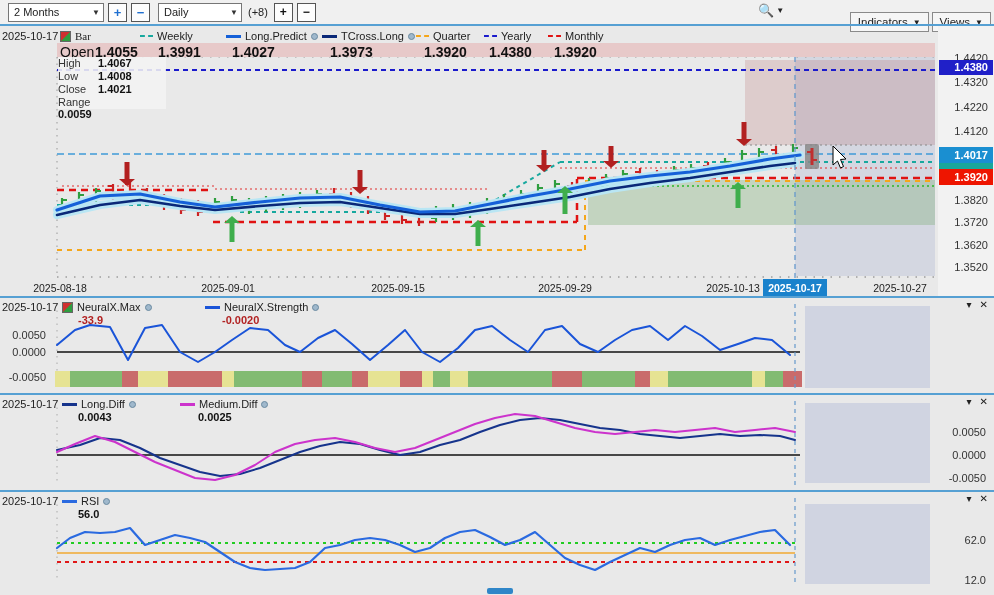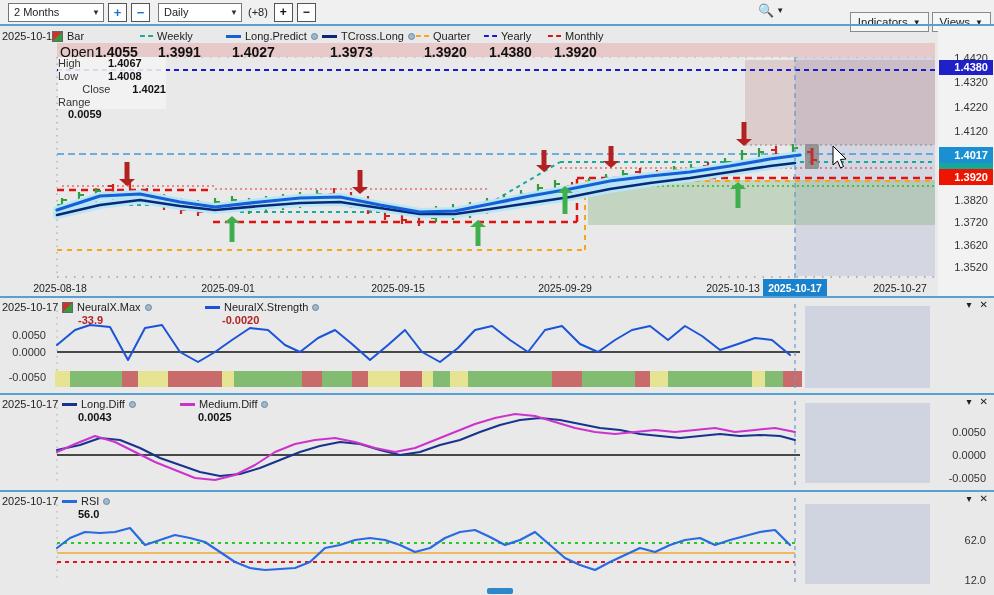--- a/index.html
+++ b/index.html
@@ -32,21 +32,21 @@
   .info-dot{width:7px;height:7px;border-radius:50%;background:#9fb8cc;border:1px solid #6a8aa0;box-sizing:border-box;}
   .pctrl{position:absolute;right:6px;top:1px;font-size:10px;color:#222;display:flex;gap:8px;align-items:center;}
   .pctrl span{cursor:default;}
   
   #legend-row1{position:absolute;left:0;top:4px;width:994px;height:13px;}
   #pink-row{position:absolute;left:57px;top:17px;width:878px;height:14px;background:#e7c9c9;}
   #pink-row .v{position:absolute;top:1px;font-size:14px;font-weight:bold;color:#111;}
   #pink-row .lbl{font-weight:normal;}
   .ohlc-row{position:absolute;left:58px;width:108px;height:13px;background:rgba(243,243,243,0.88);font-size:11px;display:flex;}
   .ohlc-row .k{width:40px;color:#333;}
-  .ohlc-row .n{font-weight:bold;color:#111;margin-left:10px;}
+  .ohlc-row .n{font-weight:bold;color:#111;}
   #splitter{position:absolute;left:487px;top:588px;width:26px;height:6px;background:#2f86c8;border-radius:2px;}
 </style>
 </head>
 <body>
 
 <div id="app">
   <div id="toolbar">
     <span class="sel" style="width:86px">
         <span>2 Months</span>
         <span class="car">▼</span>
@@ -287,21 +287,21 @@
         <text x="795" y="266" font-size="10.5" fill="#fff" text-anchor="middle" font-family="&quot;Liberation Sans&quot;,sans-serif" font-weight="bold">2025-10-17</text>
         <text x="900" y="266" font-size="10.5" fill="#222" text-anchor="middle" font-family="&quot;Liberation Sans&quot;,sans-serif">2025-10-27</text>
         <rect x="805" y="118" width="14" height="25" rx="2" fill="#8a8a8a" opacity="0.85"></rect>
         <line x1="812" y1="122" x2="812" y2="139" stroke="#c03030" stroke-width="3"></line>
         <line x1="807" y1="126" x2="812" y2="126" stroke="#c03030" stroke-width="2"></line>
         <line x1="812" y1="134" x2="817" y2="134" stroke="#c03030" stroke-width="2"></line>
         <polygon points="833,120 833,139 837.5,135 840.5,142 843.5,140.5 840.5,133.5 846,133" fill="#fff" stroke="#000" stroke-width="1"></polygon>
       </svg>
     <div class="pdate" style="top:4px">2025-10-17</div>
     <div id="legend-row1">
-        <span class="legend-item" style="left: 52px; top: 0px;">
+        <span class="legend-item" style="left: 60px; top: 0px; font-family: Liberation Serif, serif;">
           <span class="split-ic"></span>
           <span>Bar</span>
         </span>
         <span class="legend-item" style="left: 140px; top: 0px;">
           <span class="dash-ic" style="border-top-color: rgb(23, 168, 158);"></span>
           <span>Weekly</span>
         </span>
         <span class="legend-item" style="left: 226px; top: 0px;">
           <span class="line-ic" style="background: rgb(21, 96, 216);"></span>
           <span>Long.Predict</span>
@@ -337,21 +337,21 @@
       </div>
     <div id="ohlc-box">
         <div class="ohlc-row" style="top: 31px;">
           <span class="k">High</span>
           <span class="n">1.4067</span>
         </div>
         <div class="ohlc-row" style="top: 44px;">
           <span class="k">Low</span>
           <span class="n">1.4008</span>
         </div>
-        <div class="ohlc-row" style="top: 57px; justify-content: flex-end;">
+        <div class="ohlc-row" style="top: 57px;">
           <span class="k">Close</span>
           <span class="n">1.4021</span>
         </div>
         <div class="ohlc-row" style="top: 70px; flex-direction: column;">
           <span class="k">Range</span>
           <span class="n">0.0059</span>
         </div>
       </div>
   </div>
 

